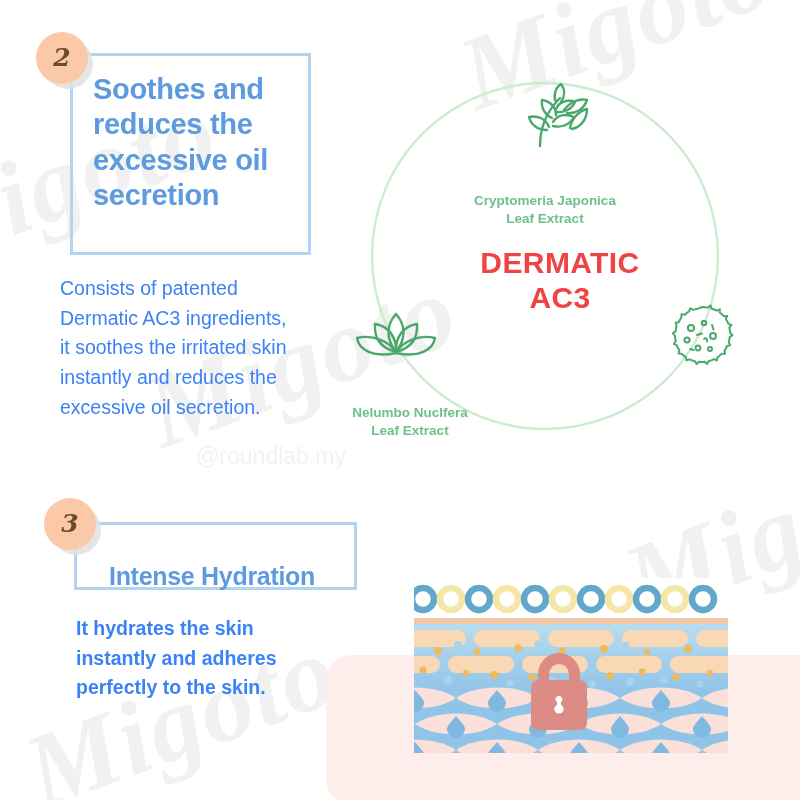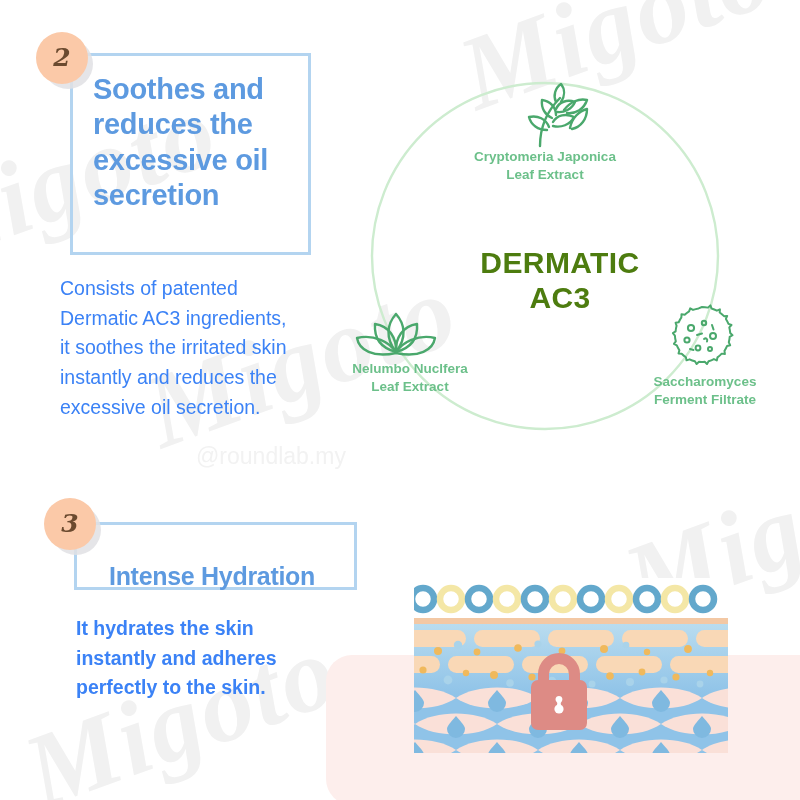--- a/index.html
+++ b/index.html
@@ -64,25 +64,25 @@
   
   .para{
     position:absolute;color:#3b82f6;font-size:19.5px;line-height:1.52;
     white-space:pre-line;font-weight:400;
   }
 
   
   .diagram{position:absolute;left:340px;top:60px;width:440px;height:410px;}
   .dia-label{
     position:absolute;color:#6cc08a;font-size:13.5px;font-weight:700;
-    line-height:1.35;text-align:center;white-space:pre-line;
+    line-height:1.35;text-align:center;white-space:pre-line;margin-top:44px;
   }
   .dia-center{
     position:absolute;left:0;right:0;top:186px;text-align:center;
-    color:#4d7c0f;font-size:30px;font-weight:700;line-height:1.16;
+    color:#ef4444;font-size:30px;font-weight:700;line-height:1.16;
     letter-spacing:0.4px;white-space:pre-line;
   }
   .dia-icon{position:absolute;}
 
   
   .skin{position:absolute;left:414px;top:578px;width:314px;height:175px;overflow:hidden;background:#ffffff;}
   .skin-rings{position:absolute;left:0;top:0;width:314px;height:40px;}
   .skin-body{position:absolute;left:0;top:40px;width:314px;height:135px;}
 </style>
 </head>
@@ -176,22 +176,20 @@
         <circle cx="17" cy="36" r="2.6"></circle>
         <circle cx="43" cy="32" r="3.0"></circle>
         <circle cx="28" cy="44" r="2.4"></circle>
         <circle cx="40" cy="45" r="2.0"></circle>
         <path d="M27 31 l5 -1.5"></path>
         <path d="M42 21 l1.5 4.5"></path>
         <path d="M34 35 c2 -1.5 4 0 3 2.5"></path>
         <path d="M20 45 l3.5 1"></path>
       </svg>
     </div>
-    <div class="dia-label" style="left:275px;top:313px;width:180px;">Saccharomyces
-Ferment Filtrate</div>
 
     <div class="dia-center">DERMATIC
 AC3</div>
   </div>
 
   <div class="badge" style="left:44px;top:498px;">
     <span>3</span>
   </div>
 
   <div class="hbox" style="left:74px;top:522px;width:277px;height:62px;">

